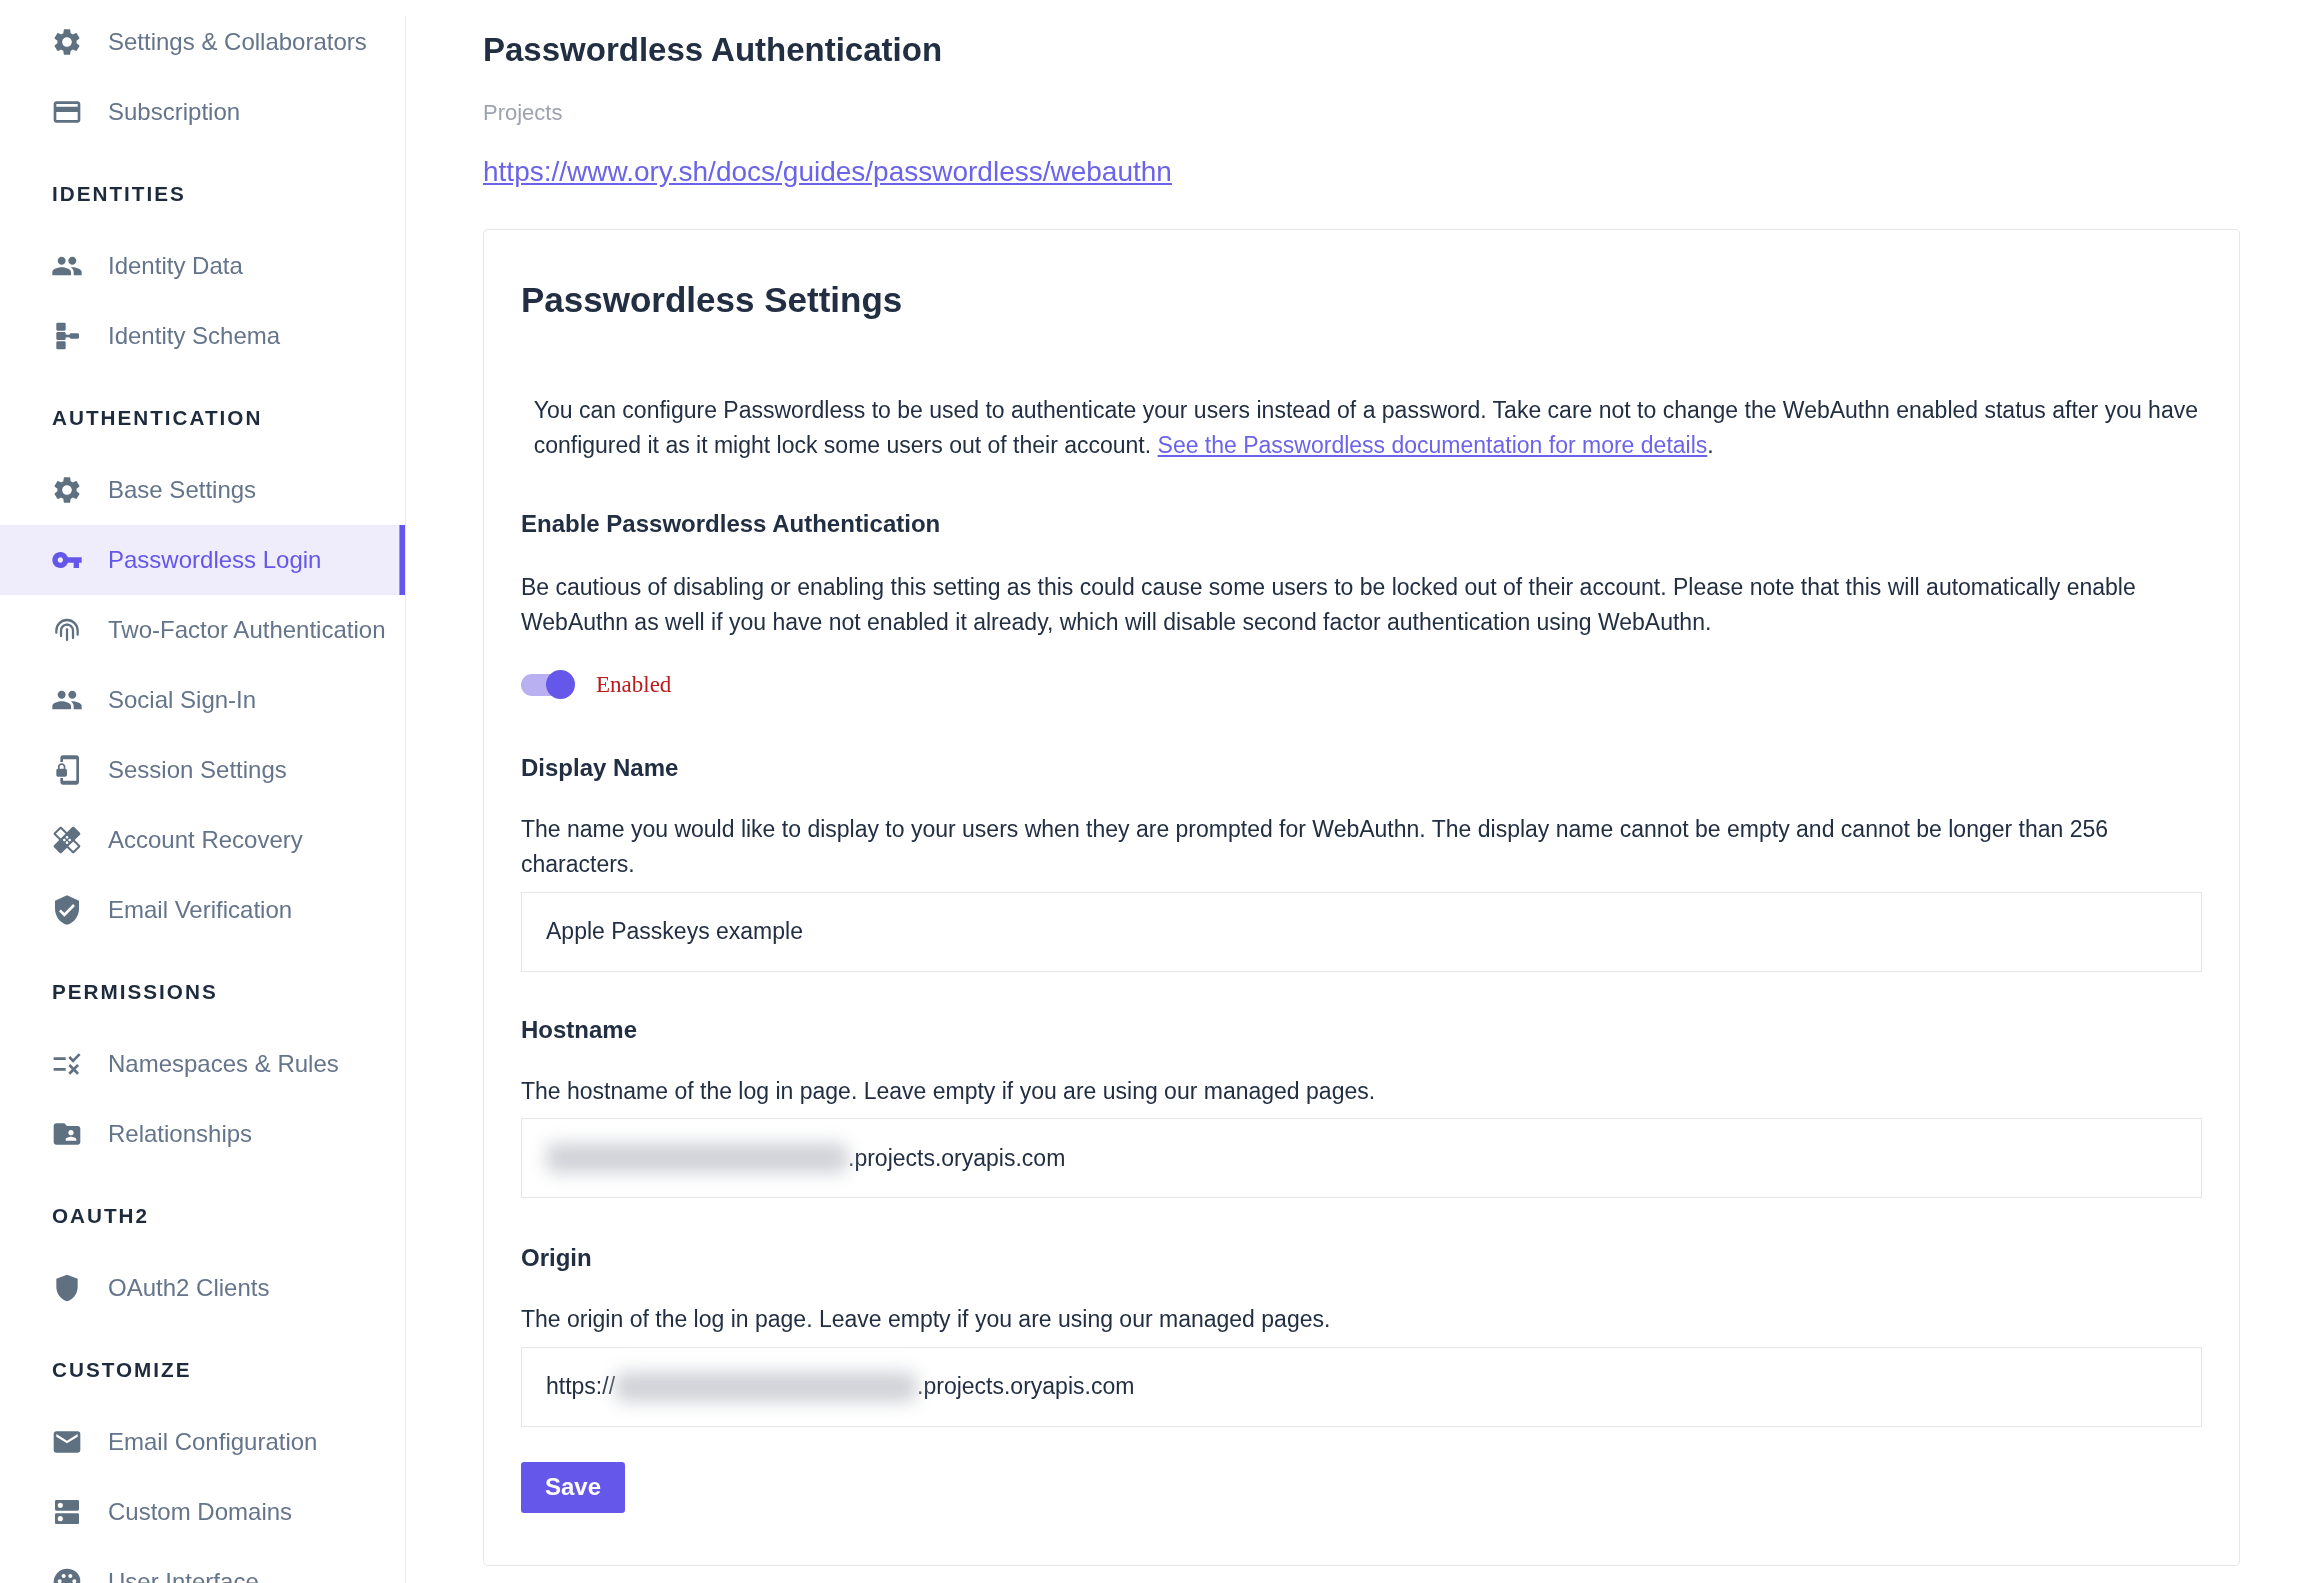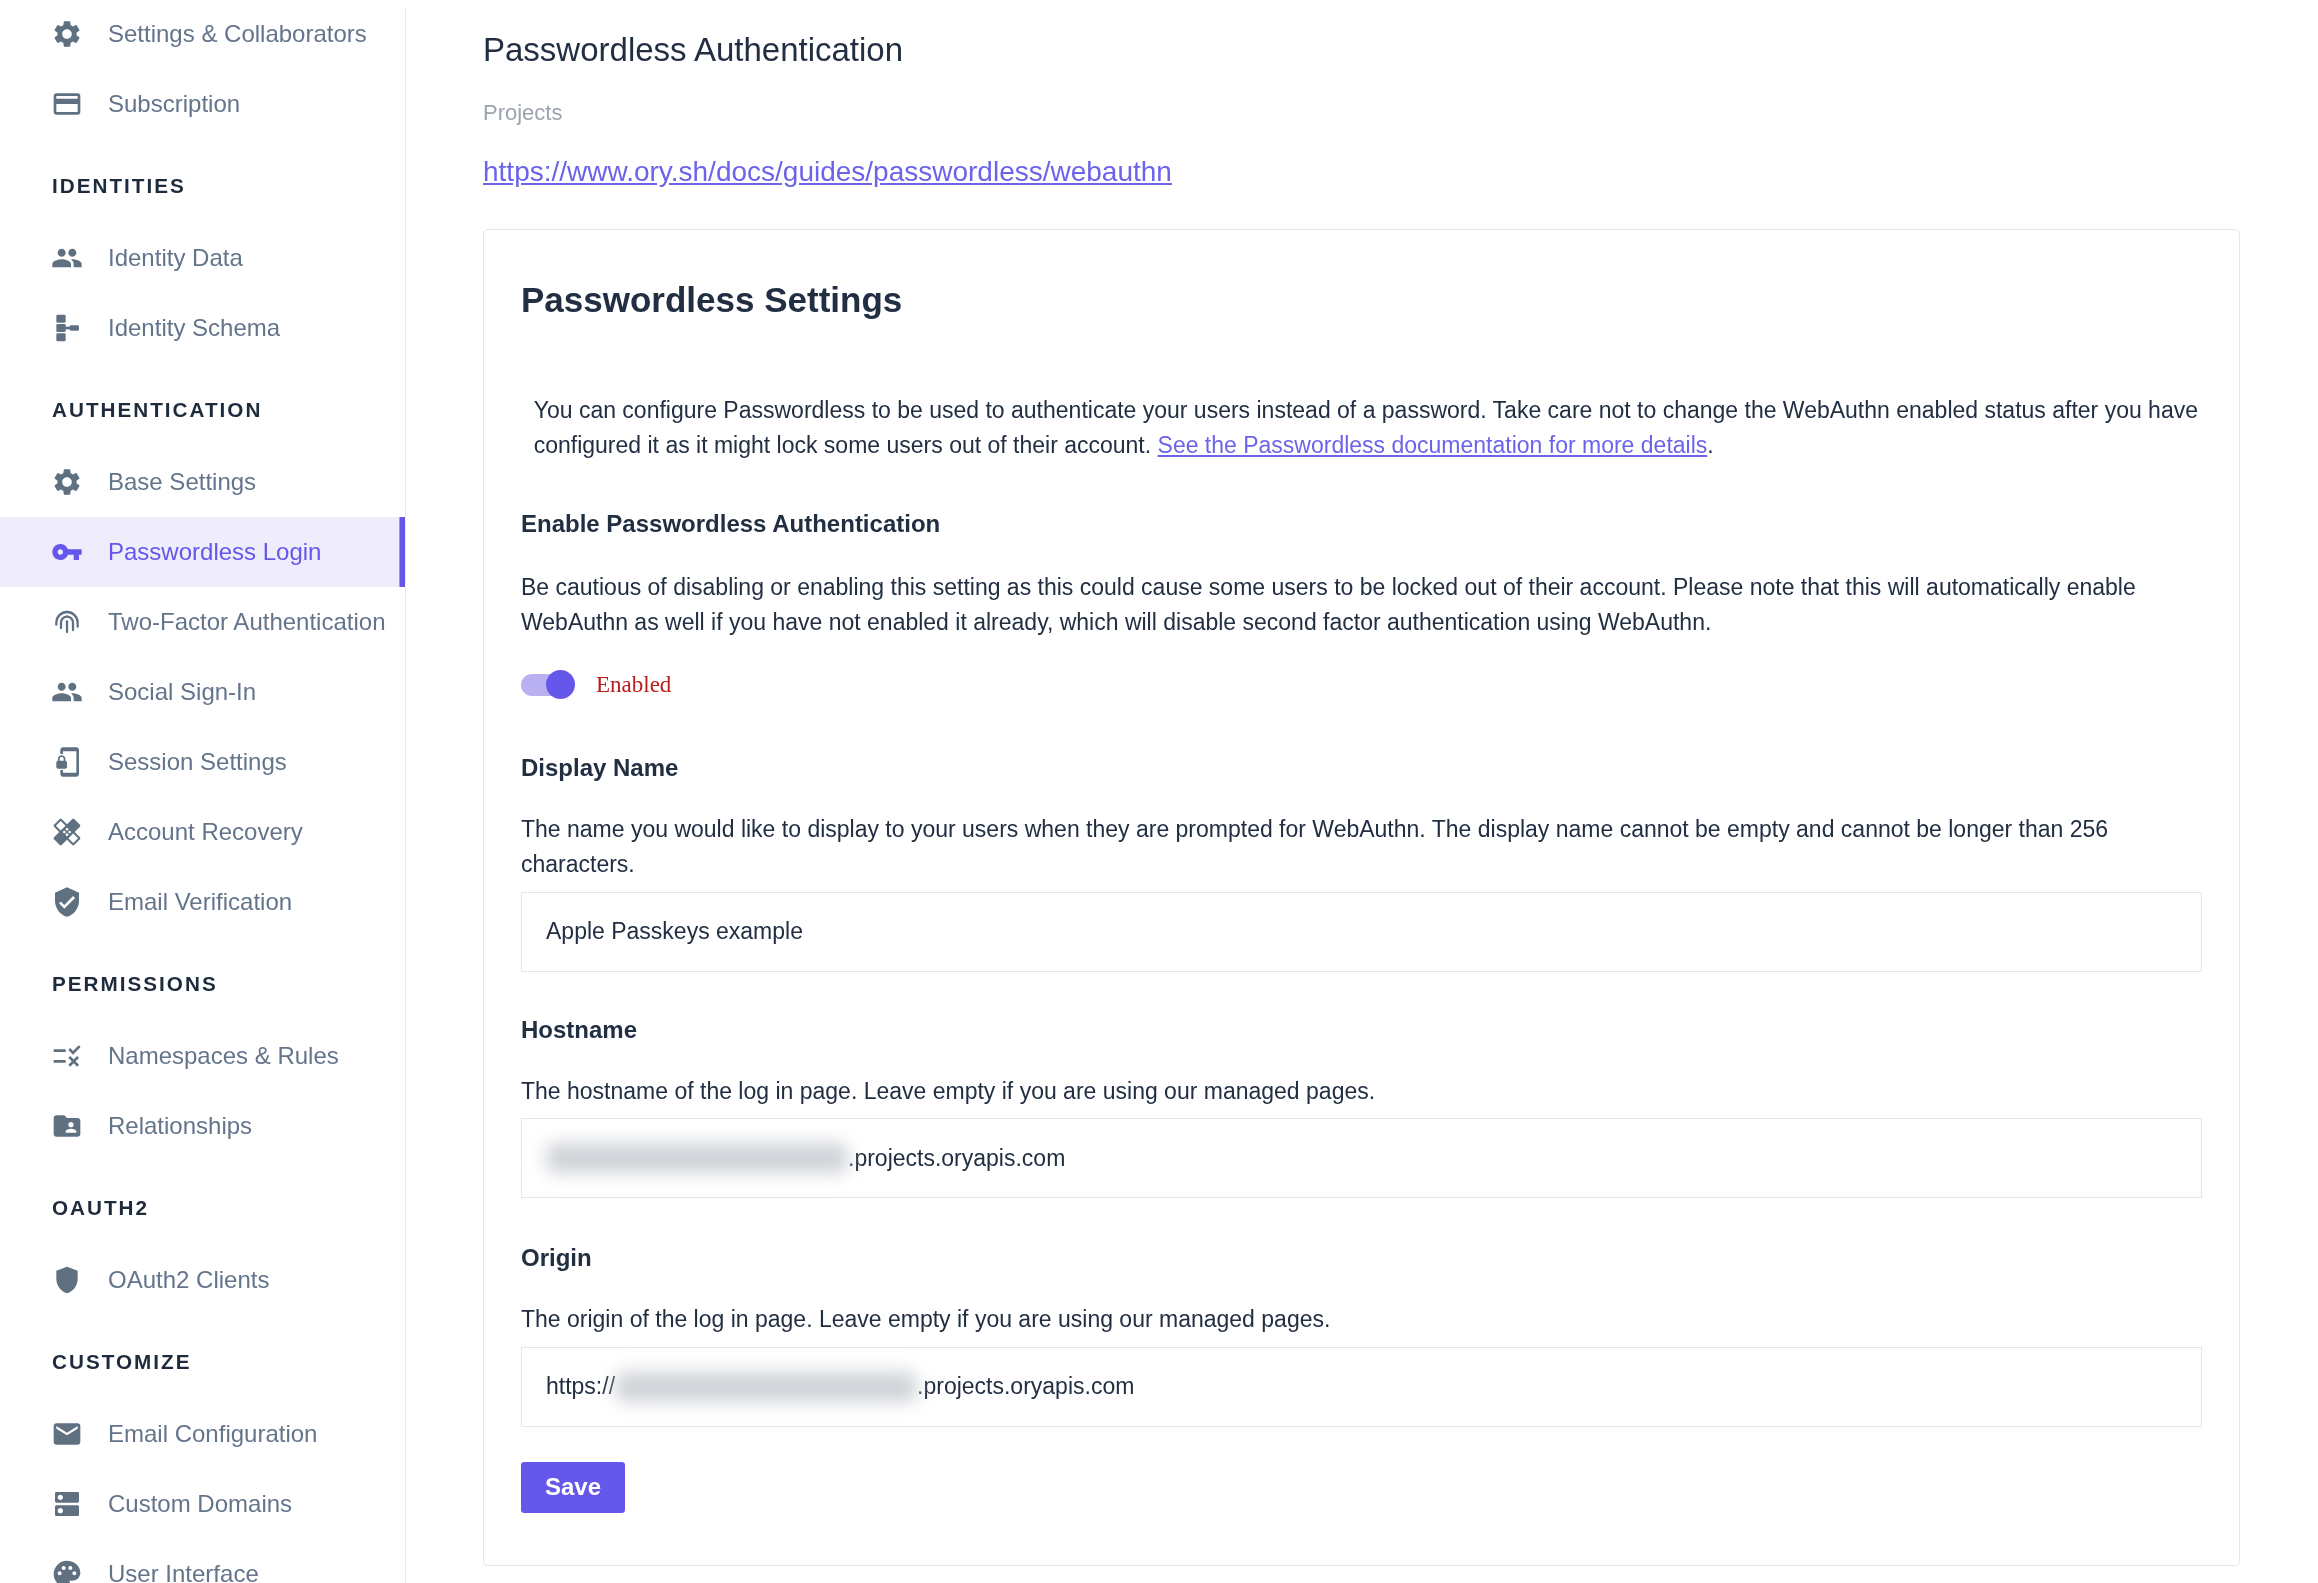--- a/index.html
+++ b/index.html
@@ -5,21 +5,21 @@
   * { box-sizing: border-box; margin: 0; padding: 0; }
   html, body {
     width: 2319px; height: 1584px;
     background: #ffffff;
     font-family: "Liberation Sans", sans-serif;
     color: #222f43;
     overflow: hidden;
   }
   
   .sidebar {
-    position: absolute; left: 0; top: 8px; bottom: 0;
+    position: absolute; left: 0; top: 16px; bottom: 0;
     width: 406px;
     border-right: 0.8px solid #e8eaee;
     background: #ffffff;
     overflow: hidden;
   }
   .nav-section-header {
     margin: 35px 0 25px 0;
     padding-left: 52px;
     font-size: 20.7px; font-weight: 700;
     letter-spacing: 2px;
@@ -46,21 +46,21 @@
     background: #efecfb;
     box-shadow: inset -5.6px 0 0 0 #6457e9;
     color: #6457e9;
   }
   .nav-item.active .nav-label { color: #6457e9; font-weight: 400; }
   
   .main {
     position: absolute; left: 406px; top: 0; right: 0; bottom: 0;
     padding: 29px 78px 0 77px;
   }
-  .page-title { font-size: 33px; font-weight: 400; color: #222f43; line-height: 41px; }
+  .page-title { font-size: 33px; font-weight: 700; color: #222f43; line-height: 41px; }
   .breadcrumb { margin-top: 29px; font-size: 22px; color: #9ca3af; line-height: 27px; }
   .doc-link-row { margin-top: 32px; line-height: 27px; }
   .doc-link { font-size: 28px; color: #6b63ea; text-decoration: underline; text-align: right; }
   
   .card {
     margin-top: 38px;
     border: 0.8px solid #e4e6e9;
     border-radius: 4.8px;
     background: #ffffff;
     padding: 49px 37px 52px 37px;

